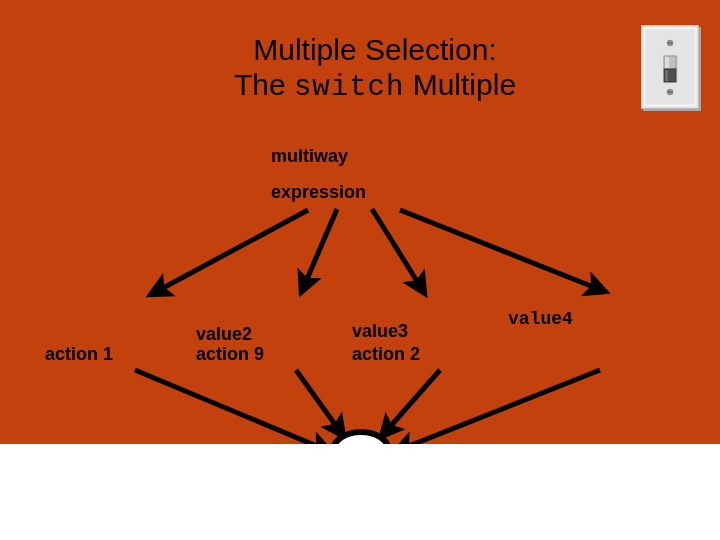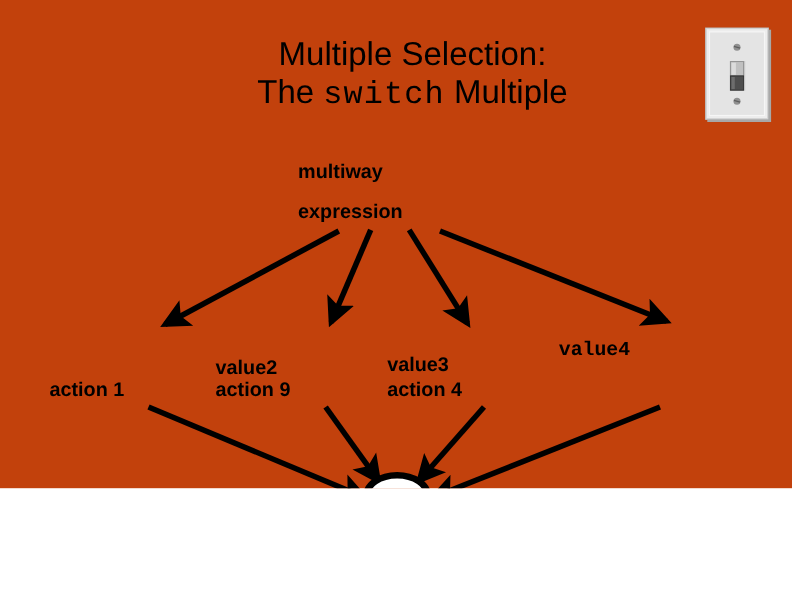--- a/index.html
+++ b/index.html
@@ -118,21 +118,21 @@
 
   <div class="dlabel wide" id="lbl-multiway">multiway</div>
   <div class="dlabel wide" id="lbl-expression">expression</div>
 
   <div class="dlabel wide" id="lbl-value-2">value2</div>
   <div class="dlabel wide" id="lbl-value-3">value3</div>
   <div class="dlabel wide" id="lbl-value-4">value4</div>
 
   <div class="dlabel wide" id="lbl-action-1">action 1</div>
   <div class="dlabel wide" id="lbl-action-2">action 9</div>
-  <div class="dlabel wide" id="lbl-action-3">action 4</div>
+  <div class="dlabel wide" id="lbl-action-3">action 2</div>
 
   <svg id="arrow-canvas" viewBox="0 0 720 540" xmlns="http://www.w3.org/2000/svg">
     <defs>
       <marker id="ah" markerWidth="6" markerHeight="6" refX="4.4" refY="3" orient="auto" markerUnits="strokeWidth">
         <path d="M0,0.35 L5.4,3 L0,5.65 L1.15,3 Z" fill="#000000"></path>
       </marker>
       <marker id="ah2" markerWidth="6.4" markerHeight="6.4" refX="4.6" refY="3.2" orient="auto" markerUnits="strokeWidth">
         <path d="M0,0.4 L5.8,3.2 L0,6 L1.2,3.2 Z" fill="#000000"></path>
       </marker>
     </defs>

